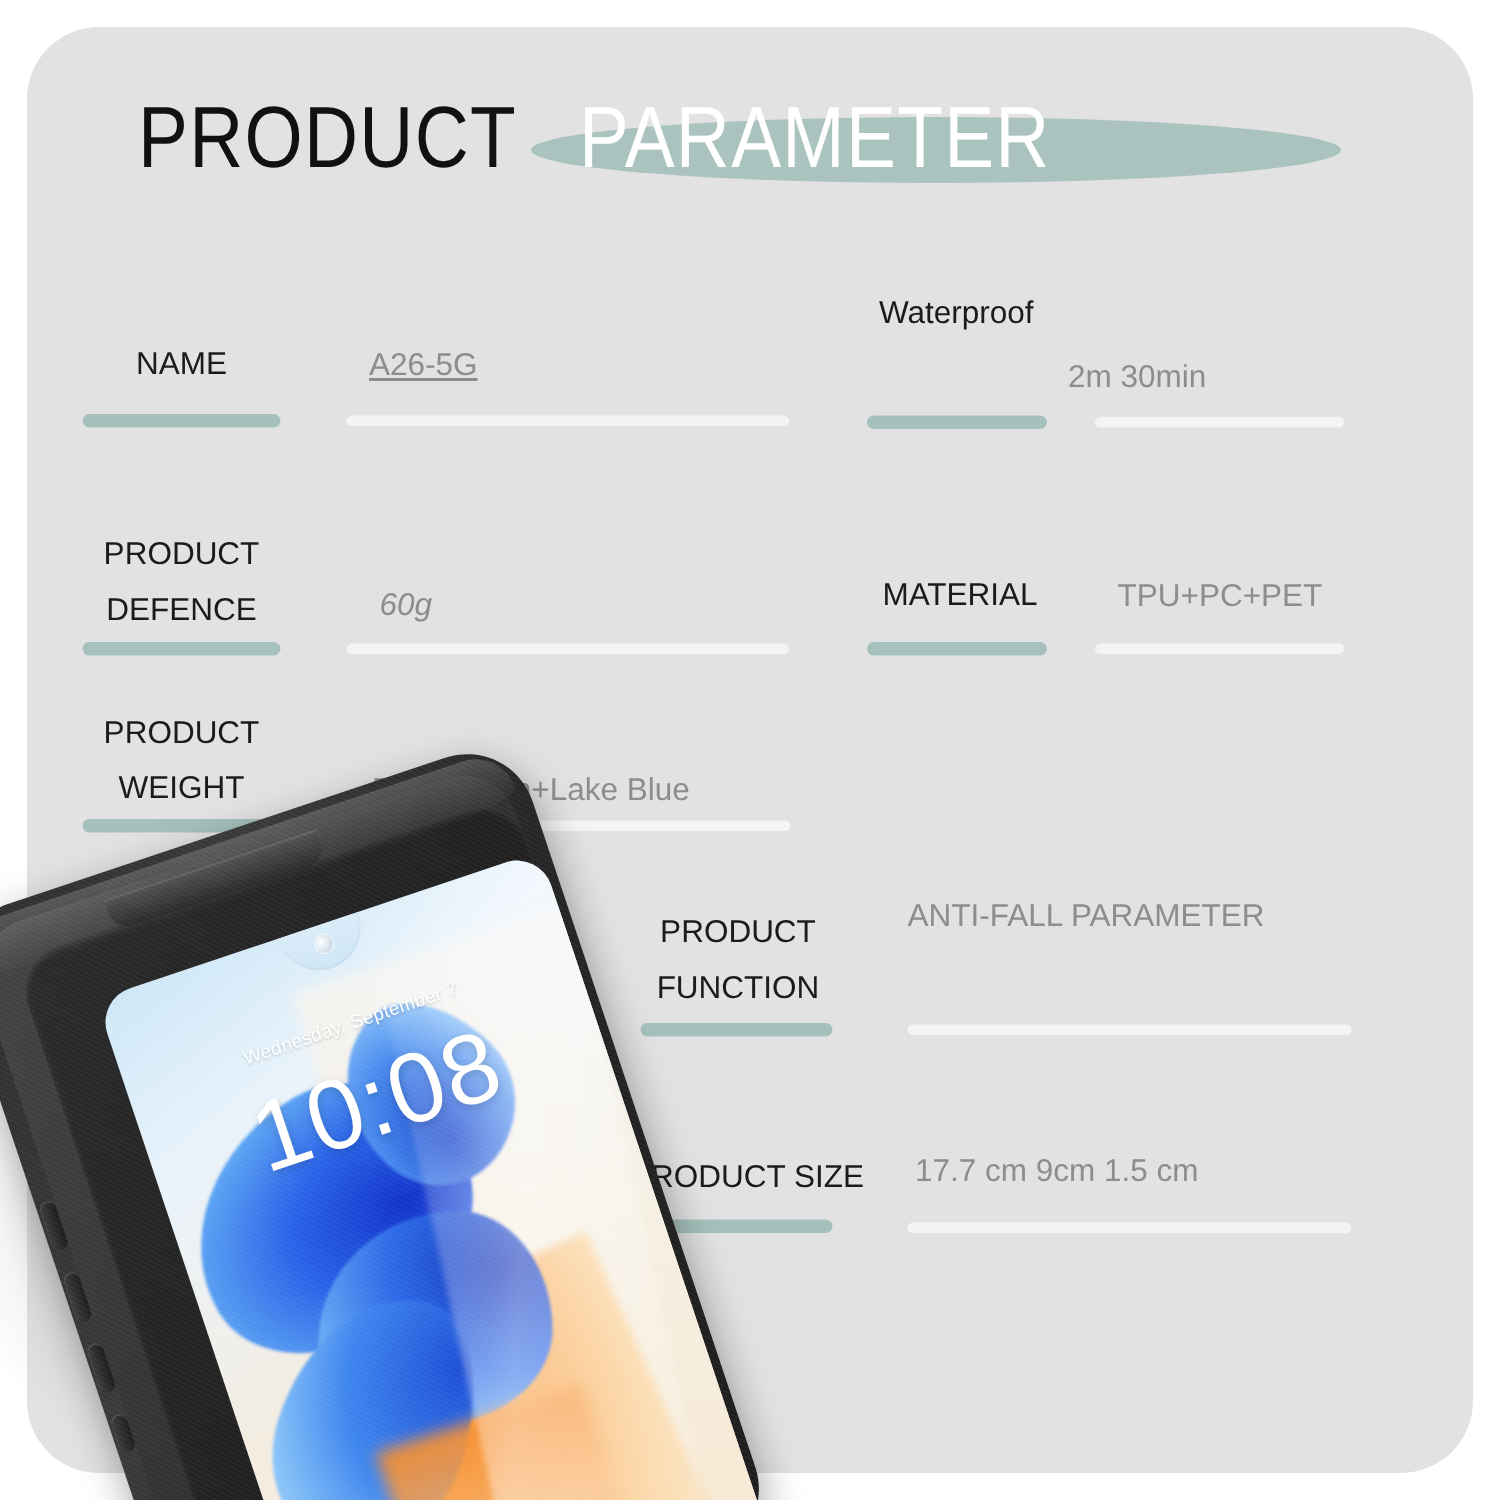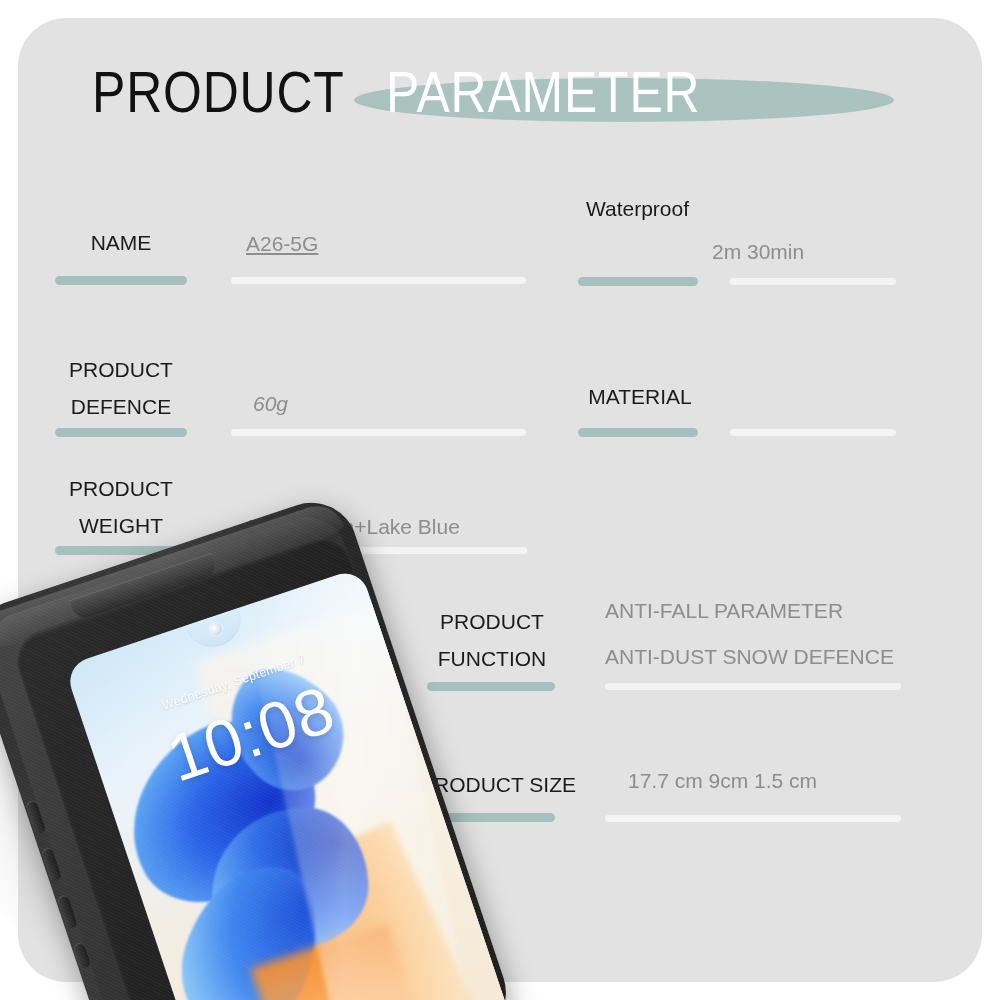--- a/index.html
+++ b/index.html
@@ -334,38 +334,38 @@
   <div class="bar-white" style="left:730px; top:278px; width:166px;"></div>
 
   <div class="plabel" style="left:55px; top:355px; width:132px;">PRODUCT</div>
   <div class="plabel" style="left:55px; top:392px; width:132px;">DEFENCE</div>
   <div class="bar-teal" style="left:55px; top:428px; width:132px;"></div>
   <div class="pvalue" style="left:253px; top:388px;font-style:italic;">60g</div>
   <div class="bar-white" style="left:231px; top:429px; width:295px;"></div>
 
   <div class="plabel" style="left:578px; top:382px; width:124px;">MATERIAL</div>
   <div class="bar-teal" style="left:578px; top:428px; width:120px;"></div>
+  <div class="pvalue" style="left:745px; top:382px;">TPU+PC+PET</div>
   <div class="bar-white" style="left:730px; top:429px; width:166px;"></div>
 
   <div class="plabel" style="left:55px; top:474px; width:132px;">PRODUCT</div>
   <div class="plabel" style="left:55px; top:511px; width:132px;">WEIGHT</div>
   <div class="bar-teal" style="left:55px; top:546px; width:132px;"></div>
   <div class="pvalue" style="left:248px; top:511px;">Black/Cyan+Lake Blue</div>
   <div class="bar-white" style="left:232px; top:547px; width:295px;"></div>
 
   <div class="plabel" style="left:427px; top:607px; width:130px;">PRODUCT</div>
   <div class="plabel" style="left:427px; top:644px; width:130px;">FUNCTION</div>
   <div class="bar-teal" style="left:427px; top:682px; width:128px;"></div>
   <div class="pvalue" style="left:605px; top:595px;">ANTI-FALL    PARAMETER</div>
-  <div class="pvalue" style="left:605px; top:641px;">ANTI-DUST SNOW DEFENCE</div>
   <div class="bar-white" style="left:605px; top:683px; width:296px;"></div>
 
   <div class="plabel" style="left:410px; top:770px; width:176px;">PRODUCT SIZE</div>
   <div class="bar-teal" style="left:427px; top:813px; width:128px;"></div>
-  <div class="pvalue" style="left:628px; top:765px;">17.7 cm    9cm    1.5 cm</div>
+  <div class="pvalue" style="left:610px; top:765px;">17.7 cm    9cm    1.5 cm</div>
   <div class="bar-white" style="left:605px; top:815px; width:296px;"></div>
 
   <div class="phone-shadow"></div>
   <div class="phone">
     <div class="case-outer">
       <div class="case-rim">
         <div class="case-inner">
           <div class="screen">
             <div class="wp-cream"></div>
             <div class="petal p1"></div>

